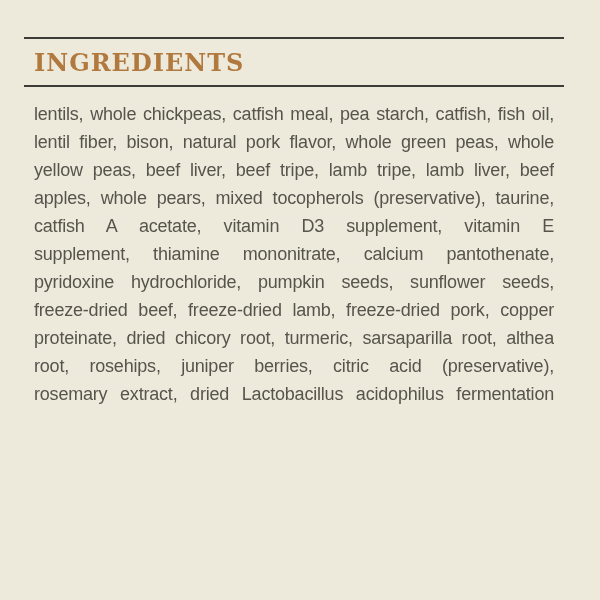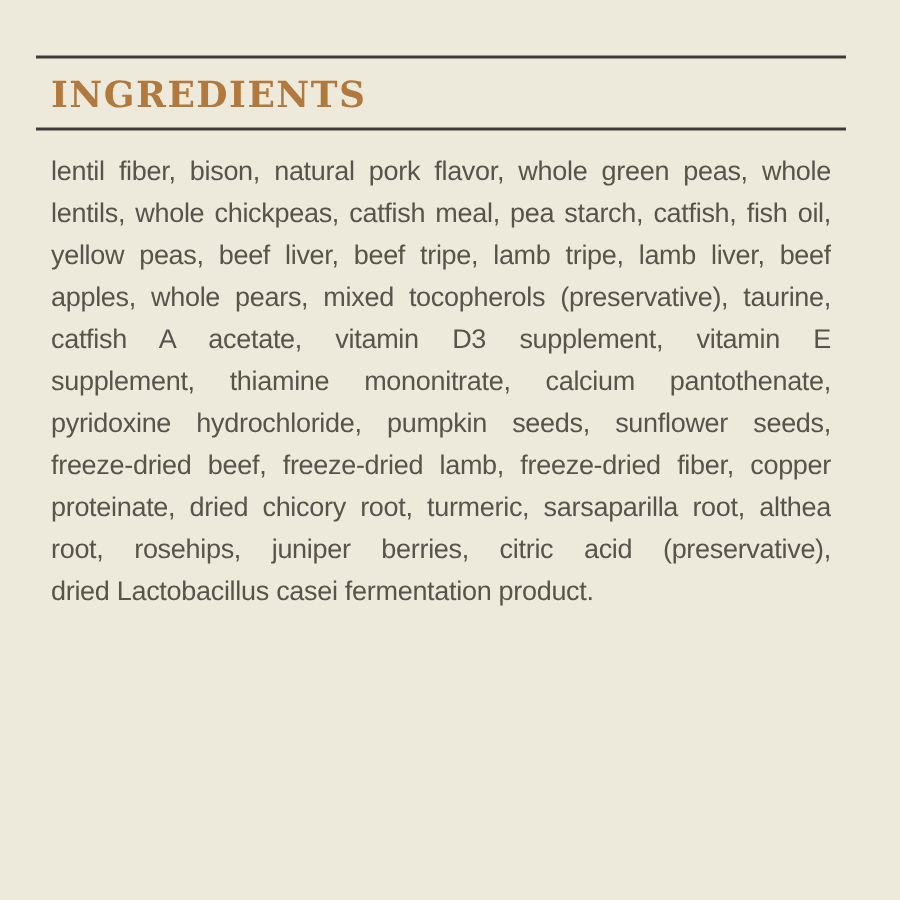--- a/index.html
+++ b/index.html
@@ -53,25 +53,25 @@
   }
 </style>
 </head>
 <body style="background: rgb(237, 234, 220);">
 
 <div class="label">
   <div class="rule" style="background: rgb(61, 60, 55);"></div>
   <div class="section-title" style="color: rgb(178, 121, 62);">INGREDIENTS</div>
   <div class="rule" style="background: rgb(61, 60, 55);"></div>
   <div class="ingredients" style="color: rgb(87, 84, 76);">
+      <div class="ing-line">lentils, whole chickpeas, catfish meal, pea starch, catfish, fish oil,</div>
       <div class="ing-line">lentil fiber, bison, natural pork flavor, whole green peas, whole</div>
-      <div class="ing-line">lentils, whole chickpeas, catfish meal, pea starch, catfish, fish oil,</div>
       <div class="ing-line">yellow peas, beef liver, beef tripe, lamb tripe, lamb liver, beef</div>
       <div class="ing-line">apples, whole pears, mixed tocopherols (preservative), taurine,</div>
       <div class="ing-line">catfish A acetate, vitamin D3 supplement, vitamin E</div>
       <div class="ing-line">supplement, thiamine mononitrate, calcium pantothenate,</div>
       <div class="ing-line">pyridoxine hydrochloride, pumpkin seeds, sunflower seeds,</div>
-      <div class="ing-line">freeze-dried beef, freeze-dried lamb, freeze-dried fiber, copper</div>
+      <div class="ing-line">freeze-dried beef, freeze-dried lamb, freeze-dried pork, copper</div>
       <div class="ing-line">proteinate, dried chicory root, turmeric, sarsaparilla root, althea</div>
       <div class="ing-line">root, rosehips, juniper berries, citric acid (preservative),</div>
-      <div class="ing-line last">dried Lactobacillus casei fermentation product.</div>
+      <div class="ing-line">rosemary extract, dried Lactobacillus acidophilus fermentation</div>
     </div>
 </div>
 
 </body></html>

